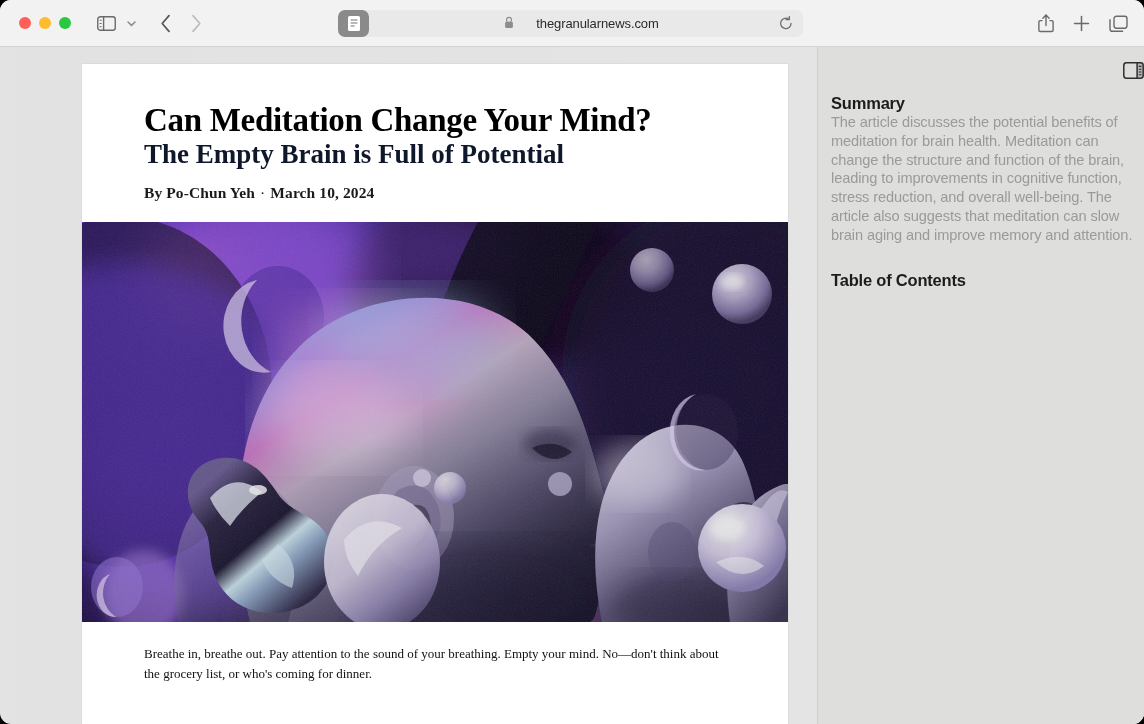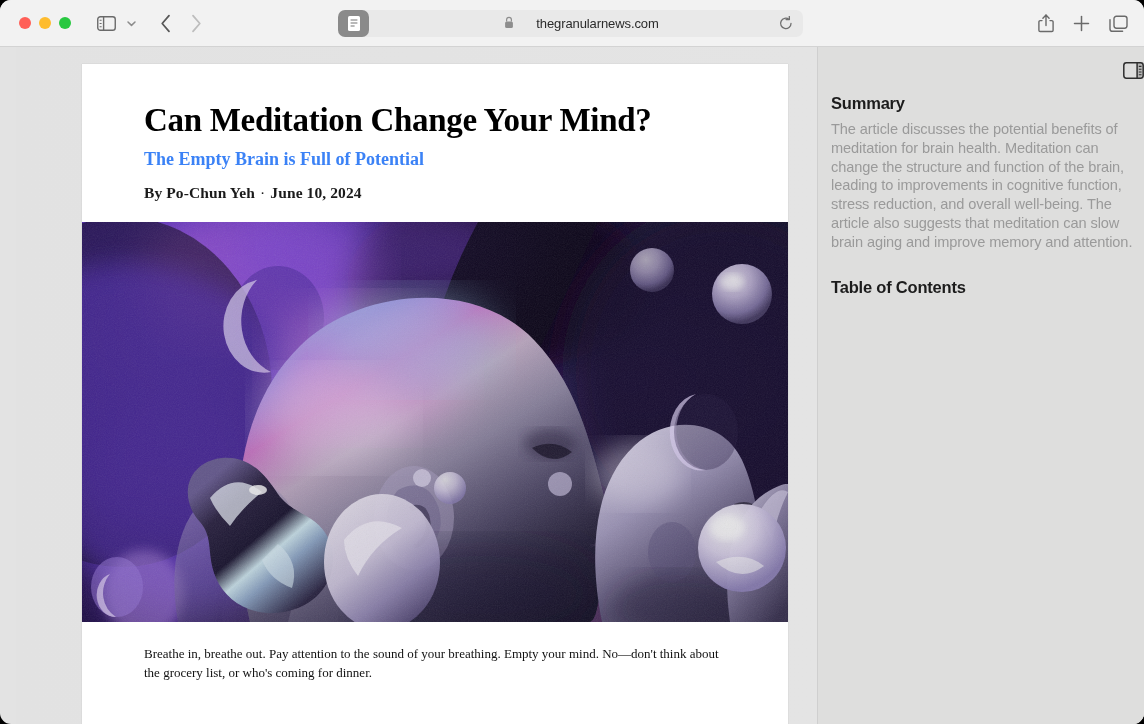--- a/index.html
+++ b/index.html
@@ -142,23 +142,22 @@
   #article-title {
     font-family: "Liberation Serif", serif;
     font-size: 33px;
     font-weight: bold;
     color: #000;
     line-height: 1.12;
     letter-spacing: -0.3px;
   }
   #article-subtitle {
     font-family: "Liberation Serif", serif;
-    font-size: 18px;
-    color: #3b82f6;
-    margin-top: 10px;
+    font-size: 27px;
+    color: #0f172a;
     line-height: 1.15;
   }
   #article-byline {
     font-family: "Liberation Serif", serif;
     font-size: 15.5px;
     font-weight: bold;
     color: #1a1a1a;
     margin-top: 14px;
     letter-spacing: 0.1px;
   }
@@ -202,21 +201,20 @@
   #sidebar-inner { padding: 0 18px 0 13px; }
 
   .side-heading {
     font-size: 16.5px;
     font-weight: bold;
     color: #1c1c1c;
     letter-spacing: -0.2px;
   }
   #summary-heading { margin-top: 0px; }
   #summary-text {
-    margin-top: 7px;
     font-size: 14.6px;
     line-height: 1.29;
     color: #9a9a9a;
     letter-spacing: -0.1px;
   }
   #toc-heading { margin-top: 26px; }
   #toc-list {
     margin-top: 8px;
     padding-left: 27px;
     list-style: decimal;
@@ -319,21 +317,21 @@
 
   <div id="page">
 
     <div id="content-area">
       <div id="article-card">
 
         <div id="article-header">
           <h1 id="article-title">Can Meditation Change Your Mind?</h1>
           <h2 id="article-subtitle">The Empty Brain is Full of Potential</h2>
           <div id="article-byline">
-            <span>By Po-Chun Yeh</span><span id="byline-sep">·</span><span>June 10, 2024</span>
+            <span>By Po-Chun Yeh</span><span id="byline-sep">·</span><span>March 10, 2024</span>
           </div>
         </div>
 
         <div id="hero-wrap">
           <svg id="hero-svg" viewBox="0 0 706 400" preserveAspectRatio="xMidYMid slice">
             <defs>
               <radialGradient id="bgGlowL" cx="22%" cy="28%" r="58%">
                 <stop offset="0%" stop-color="#7b4ee0"></stop>
                 <stop offset="55%" stop-color="#4a23a8"></stop>
                 <stop offset="100%" stop-color="#1d0d45"></stop>

